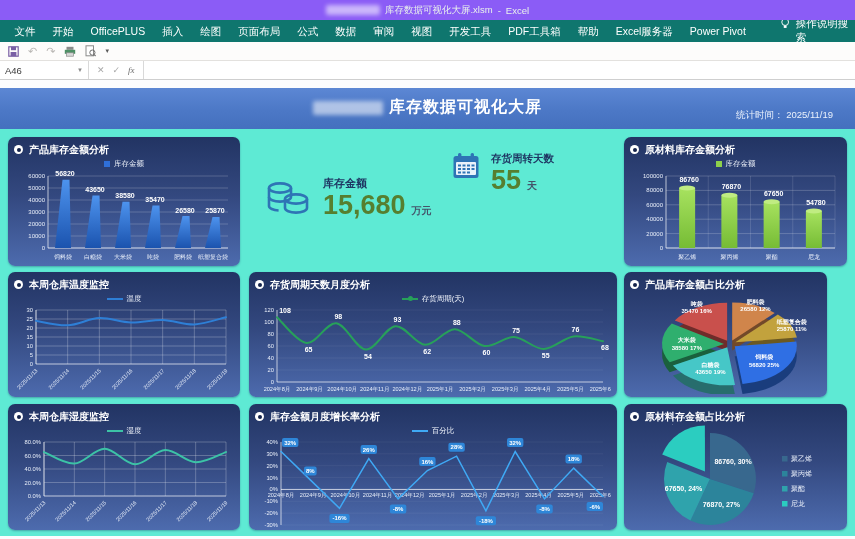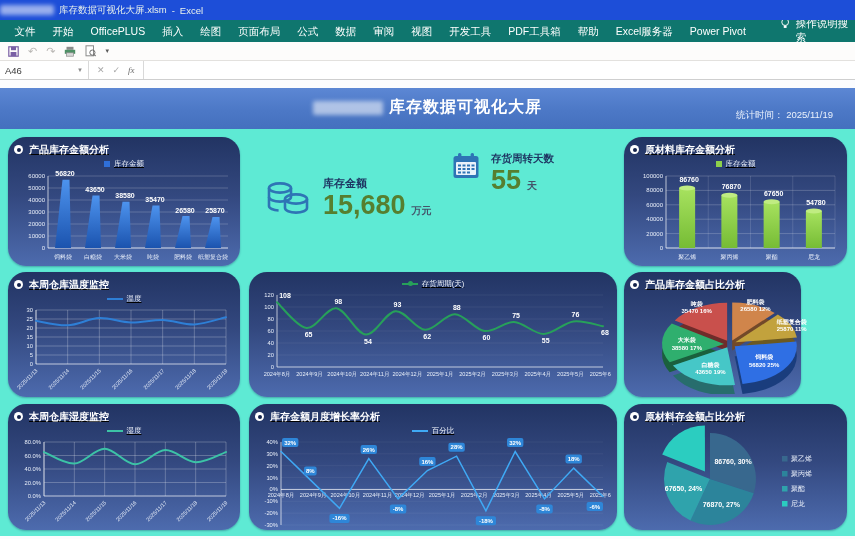--- a/index.html
+++ b/index.html
@@ -1,18 +1,18 @@
 <!DOCTYPE html>
 <html><head>
 <meta charset="utf-8">
 <style>
   html,body{margin:0;padding:0;}
   body{width:855px;height:539px;overflow:hidden;font-family:"Liberation Sans",sans-serif;background:#fff;}
   
-  .titlebar{height:20px;background:#1d4ed8;display:flex;align-items:center;justify-content:flex-start;position:relative;}
+  .titlebar{height:20px;background:#8b5cf6;display:flex;align-items:center;justify-content:center;position:relative;}
   .title-wrap{display:flex;align-items:center;gap:5px;}
   .blur-chip{width:54px;height:10px;background:rgba(255,255,255,.55);filter:blur(2px);border-radius:2px;}
   .titletext{color:#EAF3EC;font-size:9.5px;}
   .ribbonbar{height:22px;background:#0f766e;display:flex;align-items:center;padding-left:6px;}
   .rtab{color:#fff;font-size:10.5px;padding:0 8.5px;line-height:22px;white-space:nowrap;cursor:default;}
   .rsearch{display:flex;align-items:flex-start;gap:5px;margin-left:26px;color:#fff;font-size:10.5px;}
   .qat{height:18px;background:#FDFCFB;border-bottom:1px solid #E3E1DE;display:flex;align-items:center;gap:9px;padding-left:8px;}
   .qat svg{display:block;}
   .qchev{font-size:7px;color:#5A5A5A;}
   .frow{height:18px;background:#fff;border-bottom:1px solid #CFCFCF;display:flex;align-items:stretch;}
@@ -23,21 +23,21 @@
   .finput{flex:1;}
   
   .dash{position:relative;width:855px;height:460px;background:#5eead4;overflow:hidden;}
   .strip-top{position:absolute;left:0;top:0;width:855px;height:8px;background:#FBFCFE;}
   .strip-bottom{position:absolute;left:0;bottom:0;width:855px;height:4px;background:#FBFCFE;}
   .banner{position:absolute;left:0;top:8px;width:855px;height:41px;background:linear-gradient(#5C87D4 0%,#4C78C6 55%,#4470BE 100%);}
   .banner-title{position:absolute;left:0;right:0;top:9px;display:flex;justify-content:center;align-items:center;gap:6px;}
   .banner-title .t{color:#fff;font-size:16px;font-weight:bold;letter-spacing:1px;}
   .banner-title .blur-chip{width:70px;height:14px;}
   .banner-stat{position:absolute;right:22px;bottom:7px;color:#EAF1FC;font-size:9.5px;}
-  .panel{position:absolute;border-radius:18px;background:linear-gradient(#223463 0%,#33487F 45%,#4D6BAE 100%);box-shadow:0 1px 2px rgba(20,40,90,.35);padding:5px 6px 3px 6px;box-sizing:border-box;text-decoration:underline;}
+  .panel{position:absolute;border-radius:7px;background:linear-gradient(#223463 0%,#33487F 45%,#4D6BAE 100%);box-shadow:0 1px 2px rgba(20,40,90,.35);padding:5px 6px 3px 6px;box-sizing:border-box;}
   .phead{display:flex;align-items:center;gap:6px;height:15px;}
   .pdot{width:9px;height:9px;border-radius:50%;background:#fff;position:relative;flex:0 0 9px;}
   .pdot::after{content:"";position:absolute;left:2.5px;top:2.5px;width:4px;height:4px;border-radius:50%;background:#14234B;}
   .ptitle{color:#fff;font-size:10px;font-weight:bold;white-space:nowrap;}
   .plegend{height:13px;display:flex;justify-content:center;align-items:center;gap:4px;color:#F2F6FD;font-size:7.5px;}
   .sw-sq{width:6px;height:6px;display:inline-block;}
   .sw-ln{width:16px;height:2px;display:inline-block;position:relative;}
   .sw-ln.dotted::after{content:"";position:absolute;left:6px;top:-1.6px;width:5px;height:5px;border-radius:50%;background:inherit;}
   .kpi{position:absolute;display:flex;align-items:center;gap:11px;}
   .klabel{color:#1F3864;font-size:11px;font-weight:bold;}
@@ -315,20 +315,24 @@
         <text x="87.33333333333334" y="66" fill="#E8EEF9" font-size="5.4" text-anchor="end" transform="rotate(-45 87.33333333333334 66)">2025/11/15</text>
         <text x="119" y="66" fill="#E8EEF9" font-size="5.4" text-anchor="end" transform="rotate(-45 119 66)">2025/11/16</text>
         <text x="150.66666666666669" y="66" fill="#E8EEF9" font-size="5.4" text-anchor="end" transform="rotate(-45 150.66666666666669 66)">2025/11/17</text>
         <text x="182.33333333333334" y="66" fill="#E8EEF9" font-size="5.4" text-anchor="end" transform="rotate(-45 182.33333333333334 66)">2025/11/18</text>
         <text x="214" y="66" fill="#E8EEF9" font-size="5.4" text-anchor="end" transform="rotate(-45 214 66)">2025/11/19</text>
         <path d="M22,15.8C27.3,16.6 43.2,20.8 53.7,20.3C64.3,19.9 74.8,13.5 85.3,13.1C95.8,12.7 106.4,17.3 117,17.6C127.6,17.9 138.1,14.6 148.7,14.9C159.3,15.2 169.8,19.8 180.3,19.4C190.9,18.9 206.7,13.4 212,12.2" fill="none" stroke="#2E7FD6" stroke-width="2" stroke-linecap="round"></path>
       </svg>
   </div>
 
   <div class="panel" style="left:249px;top:192px;width:368px;height:125px;">
+    <div class="phead">
+        <span class="pdot"></span>
+      <span class="ptitle">存货周期天数月度分析</span>
+      </div>
     <div class="plegend" id="lg-cycle">
         <span class="sw-ln dotted" style="background: rgb(39, 160, 90);"></span>
         <span>存货周期(天)</span>
       </div>
     <svg id="ch-cycle" width="356" height="89">
         <text x="19" y="79" fill="#E8EEF9" font-size="5.8" text-anchor="end">0</text>
         <line x1="22" y1="65" x2="348" y2="65" stroke="rgba(255,255,255,0.12)" stroke-width="0.55"></line>
         <text x="19" y="67" fill="#E8EEF9" font-size="5.8" text-anchor="end">20</text>
         <line x1="22" y1="53.00000000000001" x2="348" y2="53.00000000000001" stroke="rgba(255,255,255,0.12)" stroke-width="0.55"></line>
         <text x="19" y="55.00000000000001" fill="#E8EEF9" font-size="5.8" text-anchor="end">40</text>
@@ -362,21 +366,21 @@
         <text x="172.2" y="48.8" fill="#fff" font-size="7" text-anchor="middle" font-weight="bold">62</text>
         <text x="201.8" y="20.2" fill="#fff" font-size="7" text-anchor="middle" font-weight="bold">88</text>
         <text x="231.5" y="50" fill="#fff" font-size="7" text-anchor="middle" font-weight="bold">60</text>
         <text x="261.1" y="28" fill="#fff" font-size="7" text-anchor="middle" font-weight="bold">75</text>
         <text x="290.7" y="53" fill="#fff" font-size="7" text-anchor="middle" font-weight="bold">55</text>
         <text x="320.4" y="27.4" fill="#fff" font-size="7" text-anchor="middle" font-weight="bold">76</text>
         <text x="350" y="45.2" fill="#fff" font-size="7" text-anchor="middle" font-weight="bold">68</text>
       </svg>
   </div>
 
-  <div class="panel" style="left:624px;top:192px;width:177px;height:125px;">
+  <div class="panel" style="left:624px;top:192px;width:203px;height:125px;">
     <div class="phead">
         <span class="pdot"></span>
       <span class="ptitle">产品库存金额占比分析</span>
       </div>
     <svg id="ch-product-pie" width="211" height="102">
         <path d="M102.20874731610807,58.580821955120626 L102.2,20.6 A62,38 0 0 1 144.7,30.9 Z" fill="rgb(114,73,41)"></path>
         <path d="M105.3460391451302,60.33048654934489 L147.8,32.6 A62,38 0 0 1 166.9,55.6 Z" fill="rgb(107,89,34)"></path>
         <path d="M104.74093007425414,64.25391626182062 L166.3,59.5 A62,38 0 0 1 112.5,102.0 Z" fill="rgb(26,61,125)"></path>
         <path d="M97.27605700156272,65.27660463733787 L105.0,103.0 A62,38 0 0 1 42.9,83.6 Z" fill="rgb(39,109,109)"></path>
         <path d="M94.00296063780561,61.88448946661591 L39.7,80.2 A62,38 0 0 1 41.7,41.5 Z" fill="rgb(26,96,61)"></path>

